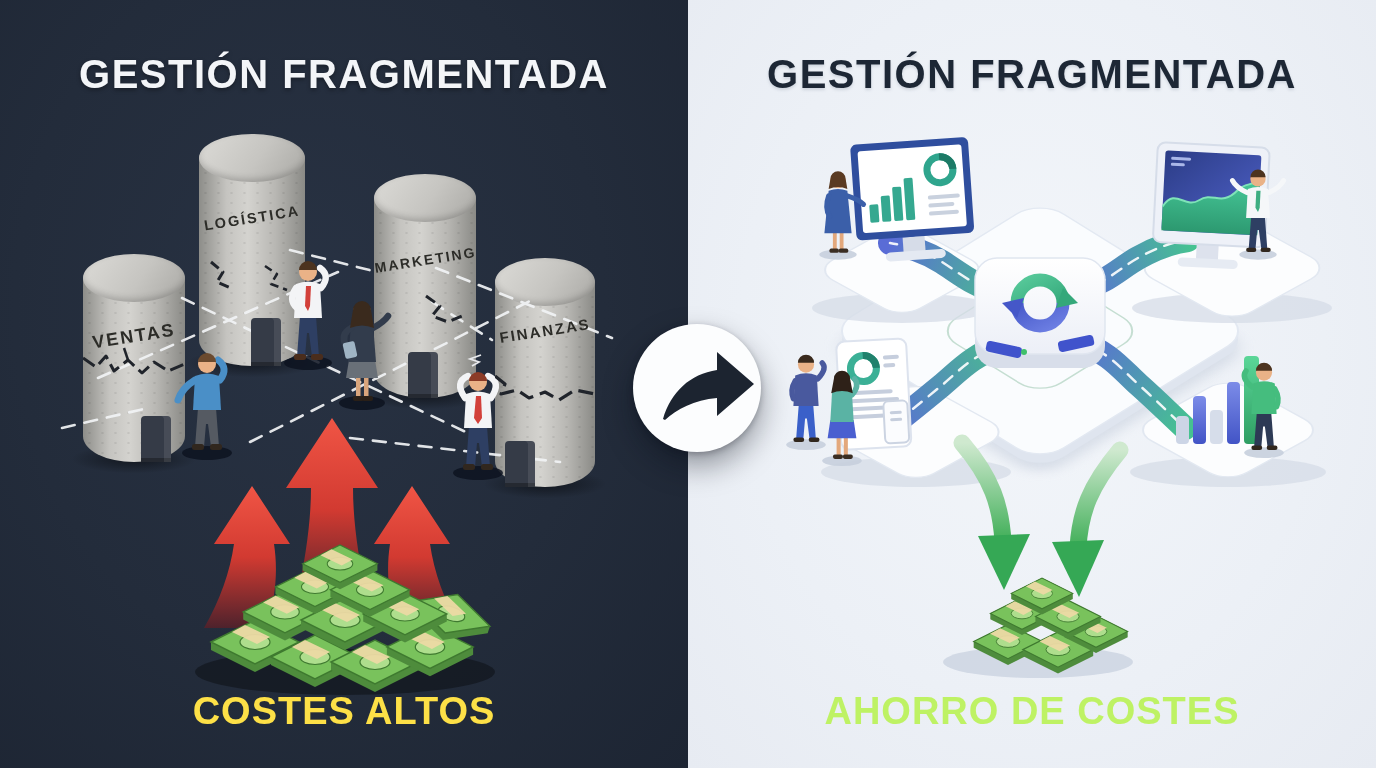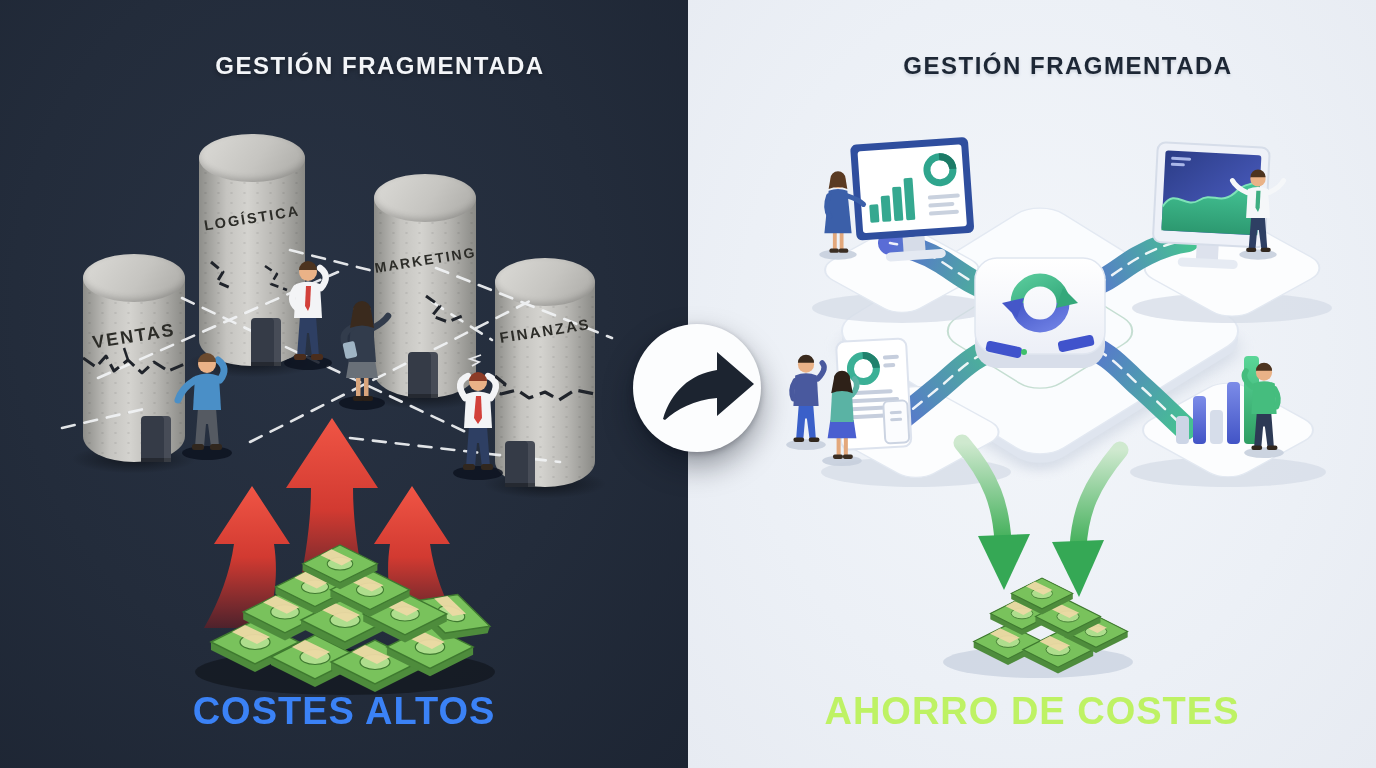--- a/index.html
+++ b/index.html
@@ -3,27 +3,27 @@
 <meta charset="utf-8">
 <style>
   html,body{margin:0;padding:0;background:#10151f;}
   .canvas{position:relative;width:1376px;height:768px;overflow:hidden;
           font-family:"Liberation Sans",sans-serif;}
   .panel{position:absolute;top:0;height:768px;}
   .panel-left{left:0;width:688px;background:radial-gradient(ellipse at 45% 40%, #283243 0%, #232c3b 55%, #1d2533 100%);}
   .panel-right{left:688px;width:688px;background:radial-gradient(ellipse at 50% 45%, #f3f6fa 0%, #ecf0f6 60%, #e7ebf2 100%);}
 
   .title{position:absolute;top:52px;margin:0;width:688px;text-align:center;
-         font-size:24px;font-weight:700;letter-spacing:1.5px;padding-left:36px;}
+         font-size:40px;font-weight:700;letter-spacing:1.5px;}
   .title-left{left:0;color:#f3f5f8;text-shadow:0 2px 4px rgba(0,0,0,.35);}
   .title-right{left:688px;color:#1d2735;text-shadow:0 2px 3px rgba(120,130,150,.25);}
 
   .caption{position:absolute;top:690px;width:688px;text-align:center;
            font-size:38px;font-weight:700;letter-spacing:1px;}
-  .caption-left{left:0;color:#3b82f6;}
+  .caption-left{left:0;color:#fde047;}
   .caption-right{left:688px;color:#bef264;}
 
   
   .silo{position:absolute;}
   .silo-shadow{position:absolute;left:-14%;bottom:-12px;width:128%;height:30px;
     background:radial-gradient(ellipse at center, rgba(0,0,0,.5) 0%, rgba(0,0,0,0) 68%);}
   .silo-body{position:absolute;left:0;top:24px;right:0;bottom:0;
     background:linear-gradient(90deg,#8d8d89 0%,#c5c4c0 26%,#d4d3cf 46%,#b8b7b3 72%,#8a8a86 100%);
     background-blend-mode:normal;
     border-radius:0 0 50% 50% / 0 0 26px 26px;}

